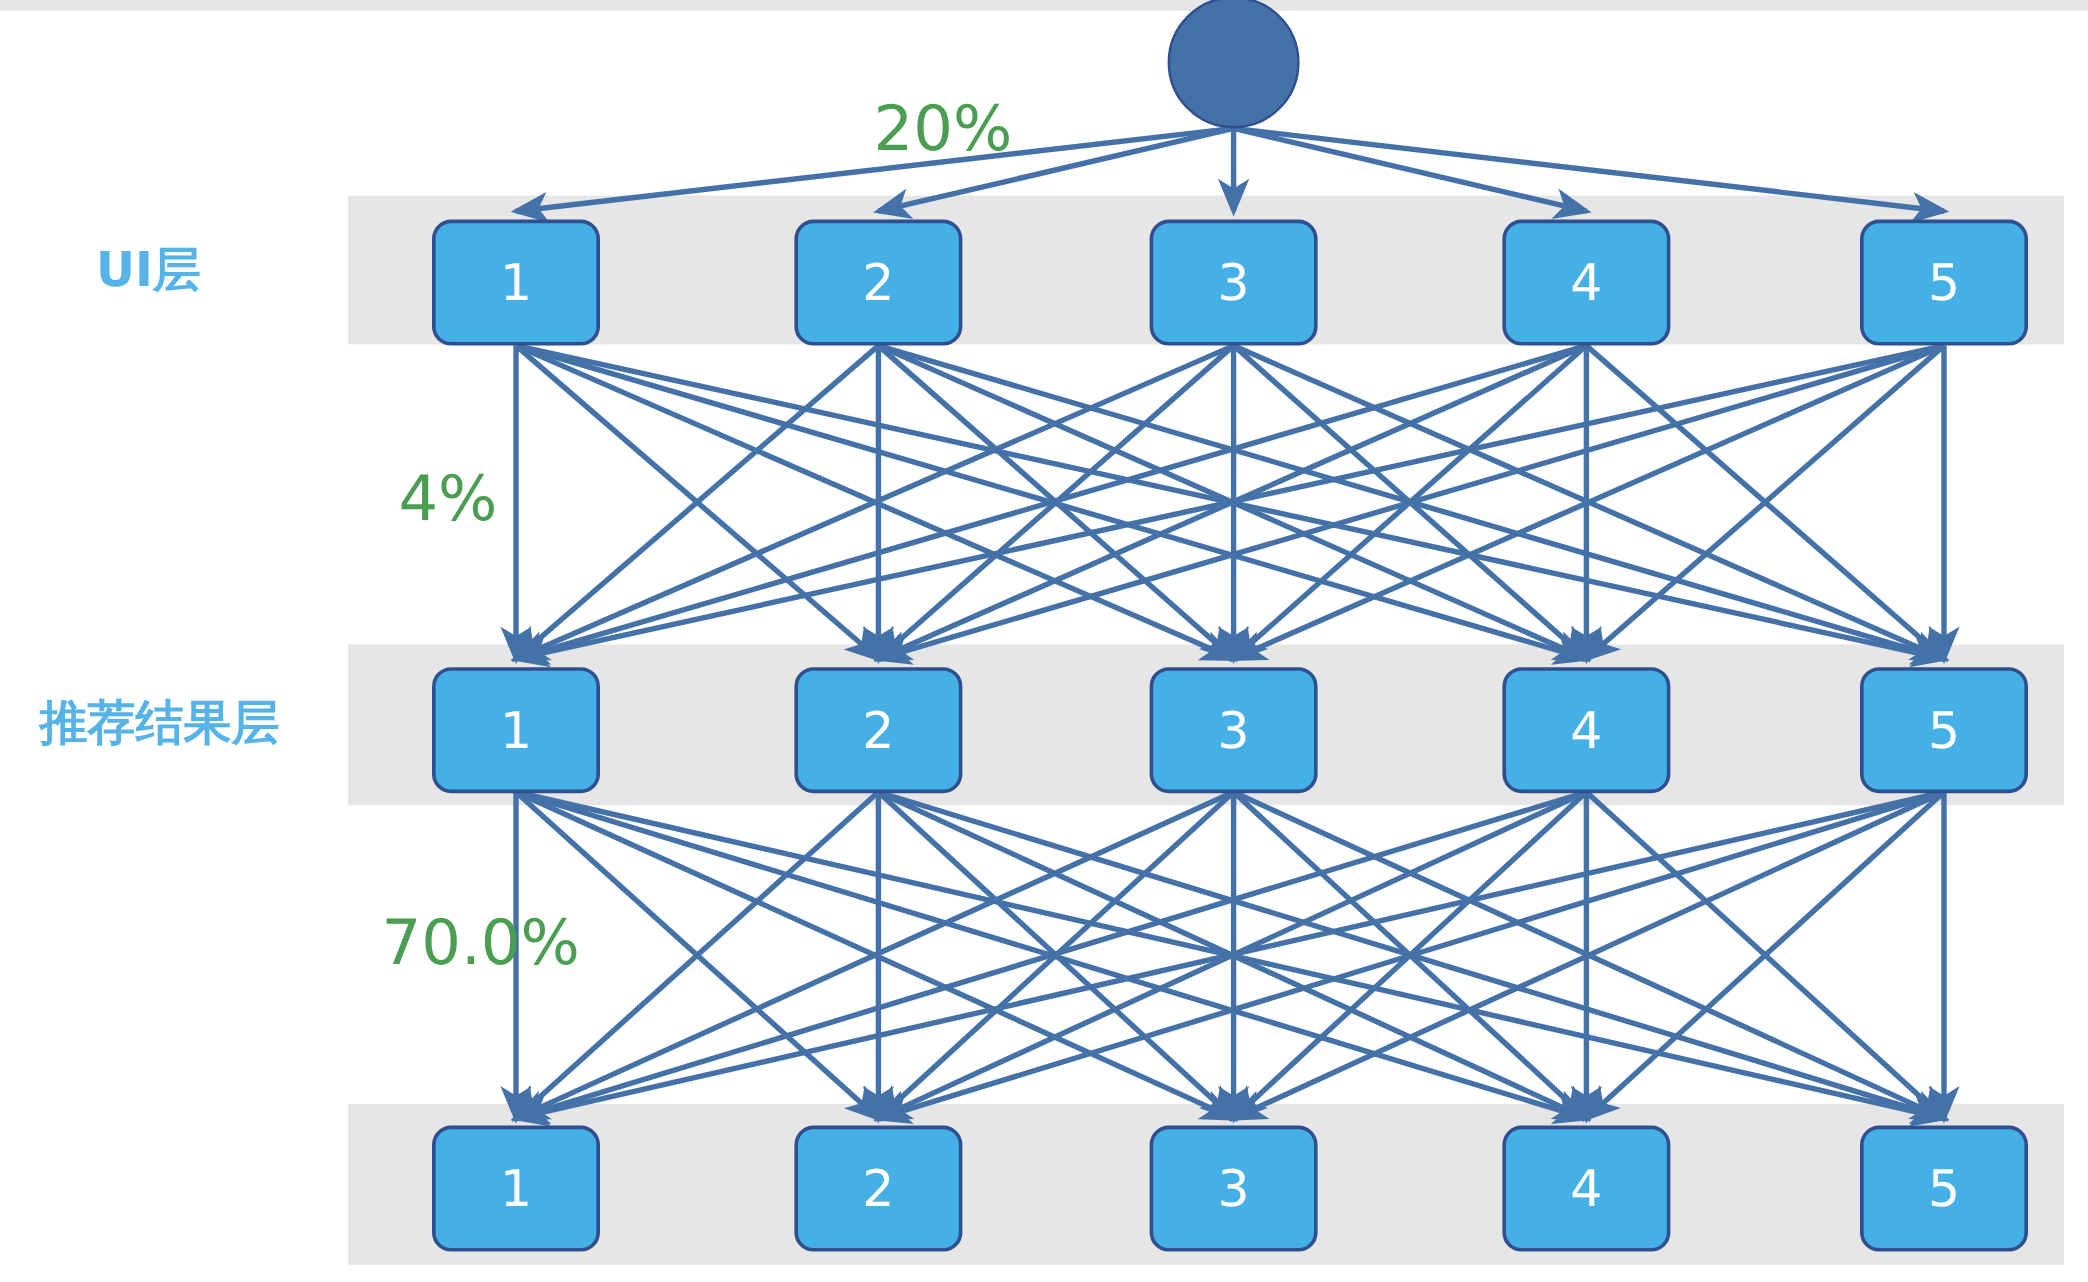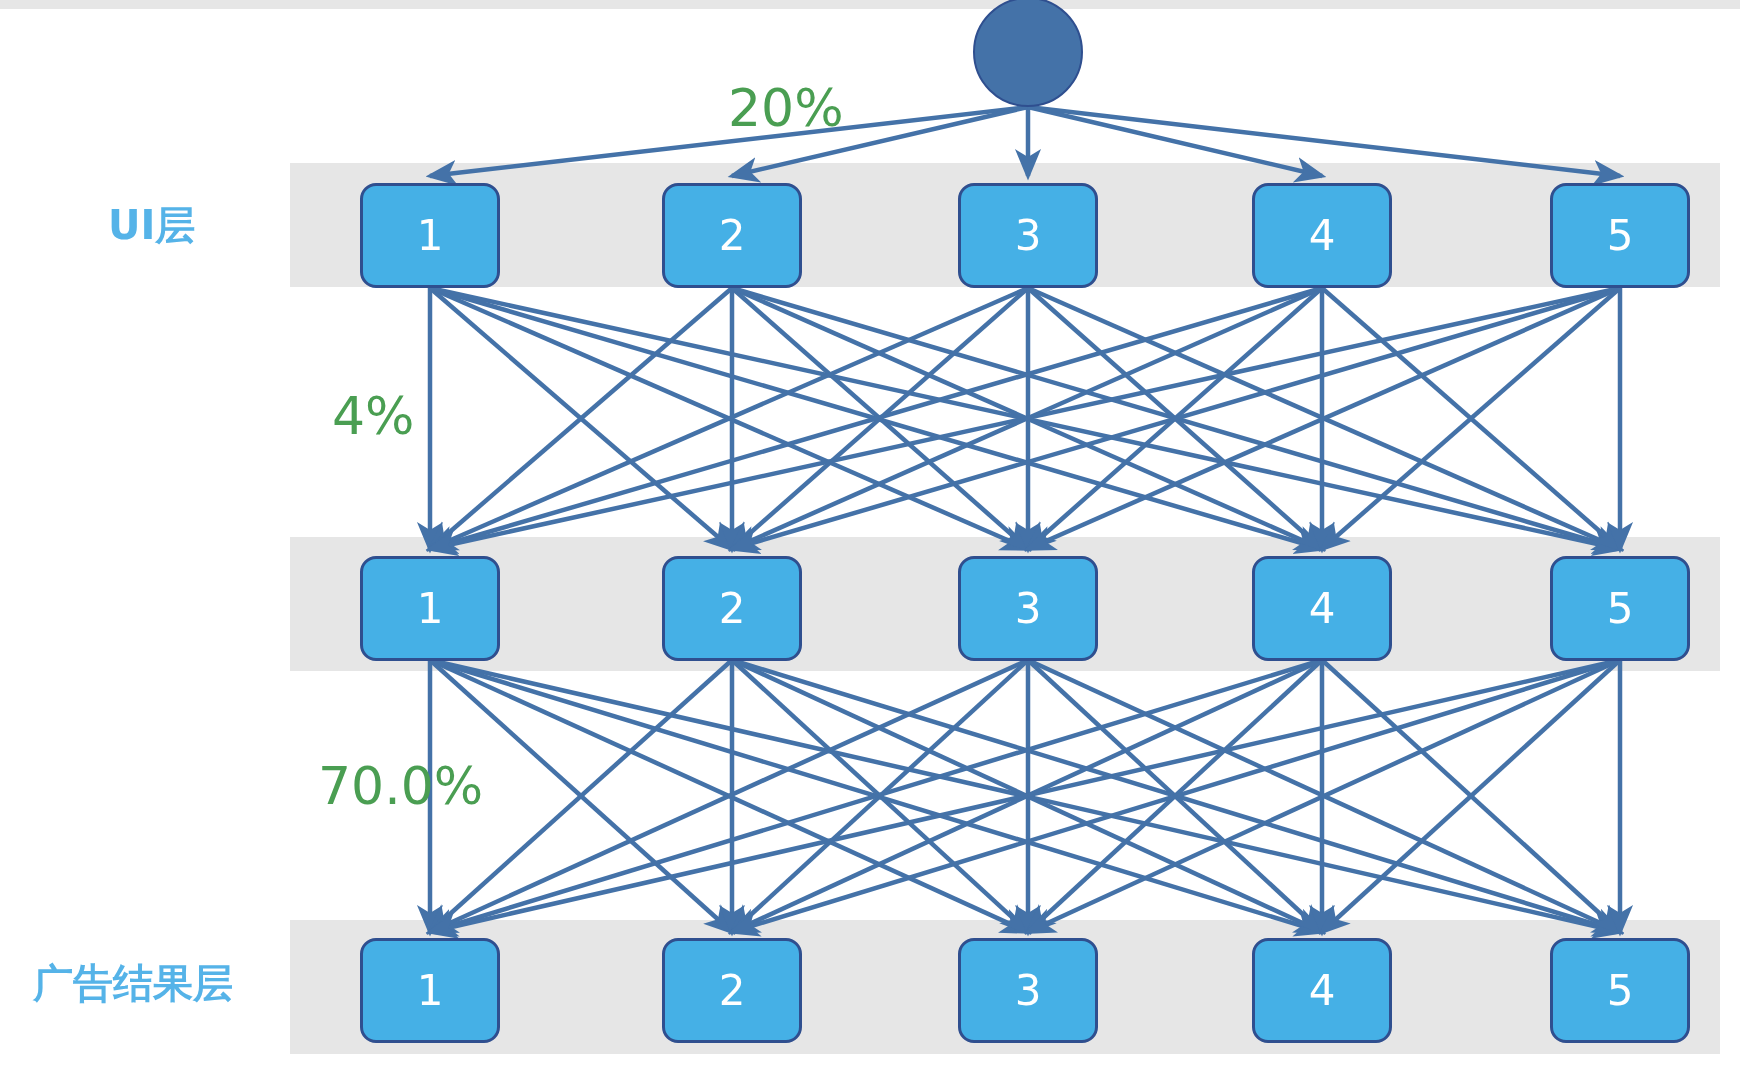--- a/index.html
+++ b/index.html
@@ -165,22 +165,22 @@
       <line x1="1620" y1="660" x2="430" y2="932"></line>
       <line x1="1620" y1="660" x2="732" y2="932"></line>
       <line x1="1620" y1="660" x2="1028" y2="932"></line>
       <line x1="1620" y1="660" x2="1322" y2="932"></line>
       <line x1="1620" y1="660" x2="1620" y2="932"></line>
     </g>
   </svg>
 
   <div id="root-node" style="left:973px; top:-3px; width:110px; height:110px;"></div>
 
-  <div class="layer-label" style="left:108px; top:205px;">UI层</div>
-  <div class="layer-label" style="left:33px; top:963px;">广告结果层</div>
+  <div class="layer-label" style="left:80px; top:205px;">UI层</div>
+  <div class="layer-label" style="left:33px; top:583px;">推荐结果层</div>
 
   <div class="pct-label" style="left:728px; top:82px;">20%</div>
   <div class="pct-label" style="left:332px; top:390px;">4%</div>
   <div class="pct-label" style="left:318px; top:760px;">70.0%</div>
 
   <div class="node" style="left:360px; top:183px; width:140px; height:105px;">1</div>
   <div class="node" style="left:662px; top:183px; width:140px; height:105px;">2</div>
   <div class="node" style="left:958px; top:183px; width:140px; height:105px;">3</div>
   <div class="node" style="left:1252px; top:183px; width:140px; height:105px;">4</div>
   <div class="node" style="left:1550px; top:183px; width:140px; height:105px;">5</div>

